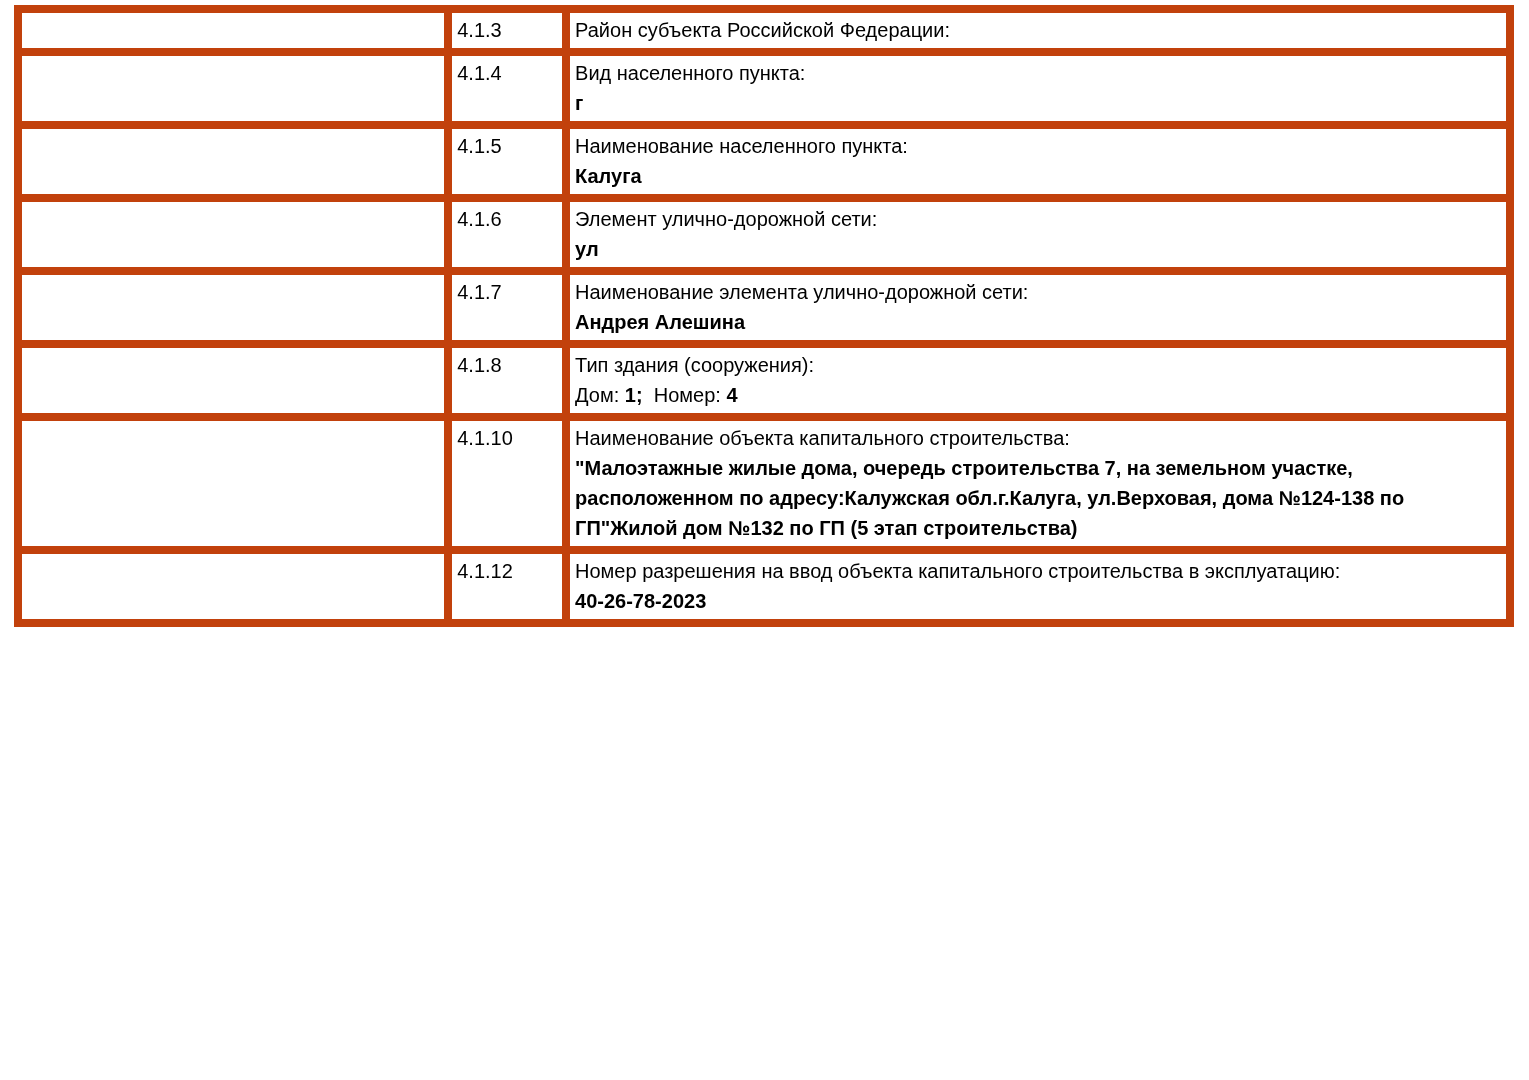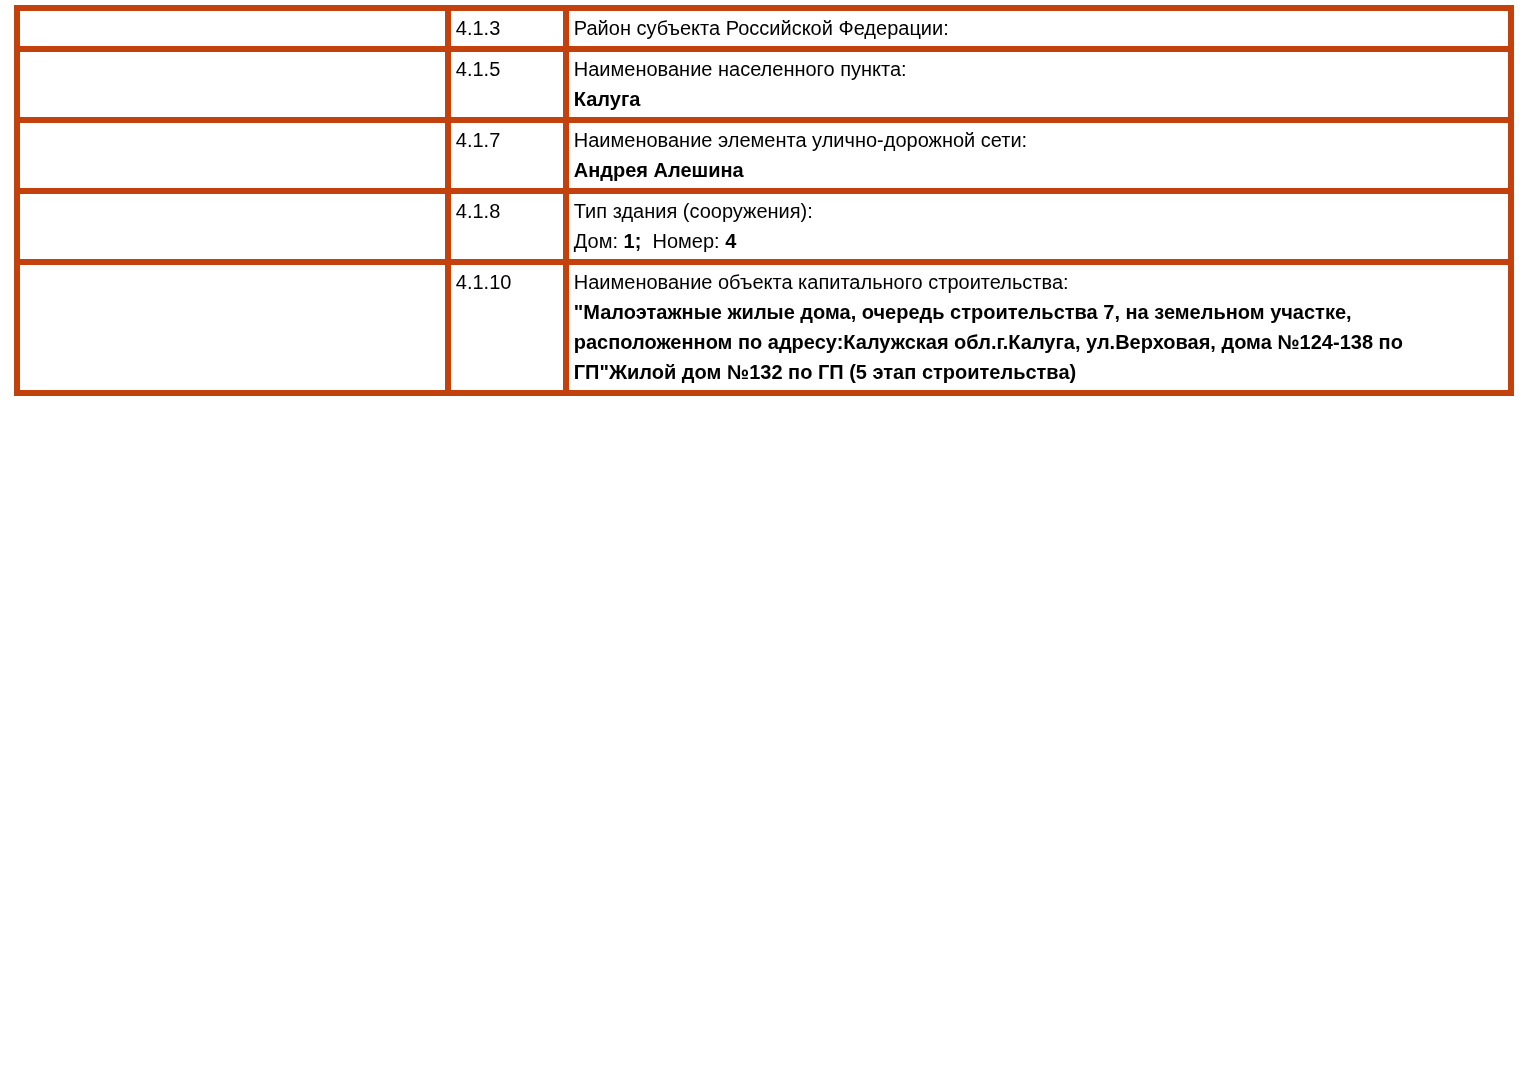--- a/index.html
+++ b/index.html
@@ -18,21 +18,21 @@
     overflow: hidden;
   }
   table.decl-table {
     border-collapse: collapse;
     table-layout: fixed;
     width: 1500px;
     font-size: 20px;
     line-height: 30px;
   }
   table.decl-table td {
-    border: 6px solid #c2410c;
+    border: 8px solid #c2410c;
     padding: 2px 18px 3px 5px;
     vertical-align: top;
     overflow: hidden;
   }
   td.col-empty   { width: 376px; }
   td.col-number  { width: 103px; vertical-align: middle; padding-left: 4px; }
   td.col-content { width: 825px; }
   .item-label {
     font-weight: normal;
     white-space: pre-wrap;
@@ -52,24 +52,40 @@
     <tbody>
         <tr>
           <td class="col-empty"></td>
           <td class="col-number">4.1.3</td>
           <td class="col-content">
             <div class="item-label">Район субъекта Российской Федерации:</div>
           </td>
         </tr>
         <tr>
           <td class="col-empty"></td>
+          <td class="col-number">4.1.4</td>
+          <td class="col-content">
+            <div class="item-label">Вид населенного пункта:</div>
+            <div class="item-value">г</div>
+          </td>
+        </tr>
+        <tr>
+          <td class="col-empty"></td>
           <td class="col-number">4.1.5</td>
           <td class="col-content">
             <div class="item-label">Наименование населенного пункта:</div>
             <div class="item-value">Калуга</div>
+          </td>
+        </tr>
+        <tr>
+          <td class="col-empty"></td>
+          <td class="col-number">4.1.6</td>
+          <td class="col-content">
+            <div class="item-label">Элемент улично-дорожной сети:</div>
+            <div class="item-value">ул</div>
           </td>
         </tr>
         <tr>
           <td class="col-empty"></td>
           <td class="col-number">4.1.7</td>
           <td class="col-content">
             <div class="item-label">Наименование элемента улично-дорожной сети:</div>
             <div class="item-value">Андрея Алешина</div>
           </td>
         </tr>
@@ -82,15 +98,23 @@
           </td>
         </tr>
         <tr>
           <td class="col-empty"></td>
           <td class="col-number">4.1.10</td>
           <td class="col-content">
             <div class="item-label">Наименование объекта капитального строительства:</div>
             <div class="item-value">"Малоэтажные жилые дома, очередь строительства 7, на земельном участке, расположенном по адресу:Калужская обл.г.Калуга, ул.Верховая, дома №124-138 по ГП"Жилой дом №132 по ГП (5 этап строительства)</div>
           </td>
         </tr>
+        <tr>
+          <td class="col-empty"></td>
+          <td class="col-number">4.1.12</td>
+          <td class="col-content">
+            <div class="item-label">Номер разрешения на ввод объекта капитального строительства в эксплуатацию:</div>
+            <div class="item-value">40-26-78-2023</div>
+          </td>
+        </tr>
       </tbody>
   </table>
 </div>
 
 </body></html>

